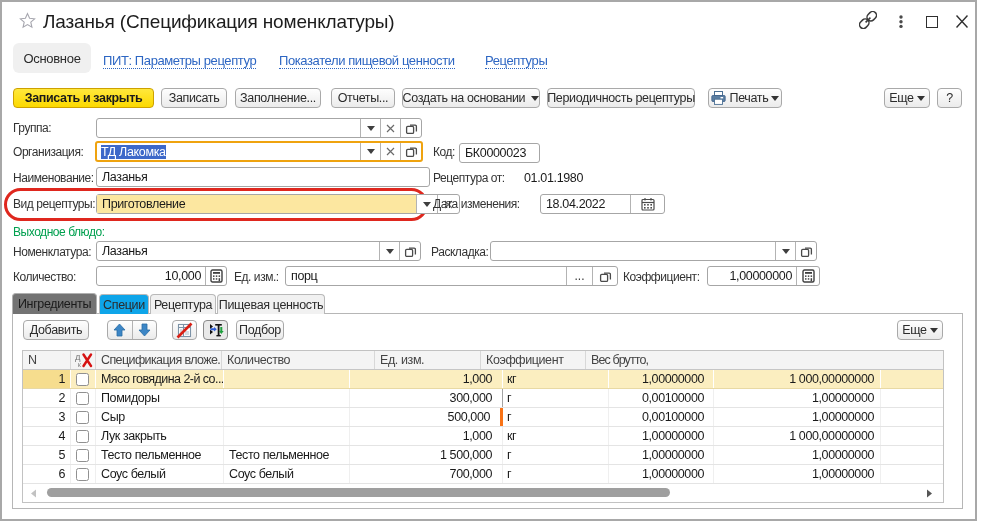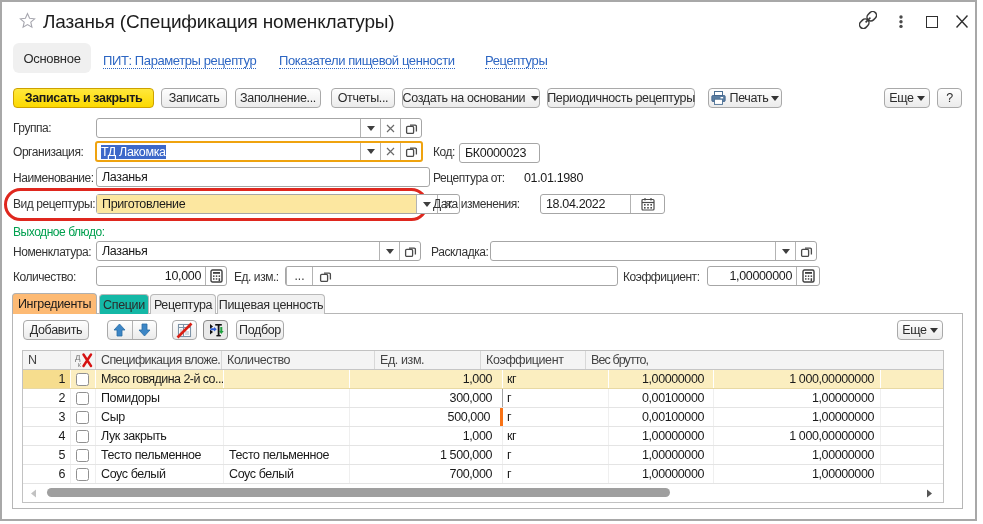--- a/index.html
+++ b/index.html
@@ -192,20 +192,21 @@
           <rect x="8.6" y="6.4" width="1.5" height="1.5"></rect>
           <rect x="3" y="9.2" width="1.5" height="1.5"></rect>
           <rect x="5.8" y="9.2" width="1.5" height="1.5"></rect>
           <rect x="8.6" y="9.2" width="1.5" height="3"></rect>
         </g>
       </svg>
     </div>
 </div>
 <div class="lbl" style="left:234px;top:270px">Ед. изм.:</div>
 <div class="ctl" style="left:285px;top:266px;width:333px">
+  <div class="tx" style="flex:1">порц</div>
   <div class="sec" style="width:26px;font-size:12px;color:#333">...</div>
   <div class="sec" style="width:25px">
       <svg width="13" height="13" viewBox="0 0 13 13" fill="none" stroke="#4a4a4a" stroke-width="1.3">
         <path d="M5 3.2 h5.2 a1.2 1.2 0 0 1 1.2 1.2 v5.2"></path>
         <rect x="1.6" y="4.4" width="7" height="7" rx="1.2"></rect>
       </svg>
     </div>
 </div>
 <div class="lbl" style="left:623px;top:270px">Коэффициент:</div>
 <div class="ctl" style="left:707px;top:266px;width:113px">
@@ -220,22 +221,22 @@
           <rect x="8.6" y="6.4" width="1.5" height="1.5"></rect>
           <rect x="3" y="9.2" width="1.5" height="1.5"></rect>
           <rect x="5.8" y="9.2" width="1.5" height="1.5"></rect>
           <rect x="8.6" y="9.2" width="1.5" height="3"></rect>
         </g>
       </svg>
     </div>
 </div>
 
 <div class="ab" style="left:12px;top:313px;width:951px;height:196px;border:1px solid #b6b6b6;background:#fff"></div>
-<div class="ab" style="left:12px;top:293px;width:85px;height:21px;background:#fdba74;border:1px solid #b0b0b0;border-bottom:none;border-radius:4px 4px 0 0;z-index:2;display:flex;align-items:center;justify-content:center;font-size:12.5px;letter-spacing:-0.35px;color:#1a1a1a;white-space:nowrap">Ингредиенты</div>
-<div class="ab" style="left:99px;top:294px;width:50px;height:20px;background:#14b8a6;border:1px solid #b9b9b9;border-bottom:none;border-radius:4px 4px 0 0;display:flex;align-items:center;justify-content:center;font-size:12.5px;letter-spacing:-0.35px;color:#2b2b2b;white-space:nowrap">Специи</div>
+<div class="ab" style="left:12px;top:293px;width:85px;height:21px;background:#737373;border:1px solid #b0b0b0;border-bottom:none;border-radius:4px 4px 0 0;z-index:2;display:flex;align-items:center;justify-content:center;font-size:12.5px;letter-spacing:-0.35px;color:#1a1a1a;white-space:nowrap">Ингредиенты</div>
+<div class="ab" style="left:99px;top:294px;width:50px;height:20px;background:#0ea5e9;border:1px solid #b9b9b9;border-bottom:none;border-radius:4px 4px 0 0;display:flex;align-items:center;justify-content:center;font-size:12.5px;letter-spacing:-0.35px;color:#2b2b2b;white-space:nowrap">Специи</div>
 <div class="ab" style="left:150px;top:294px;width:66px;height:20px;background:#f1f1f1;border:1px solid #b9b9b9;border-bottom:none;border-radius:4px 4px 0 0;display:flex;align-items:center;justify-content:center;font-size:12.5px;letter-spacing:-0.35px;color:#2b2b2b;white-space:nowrap">Рецептура</div>
 <div class="ab" style="left:217px;top:294px;width:108px;height:20px;background:#f1f1f1;border:1px solid #b9b9b9;border-bottom:none;border-radius:4px 4px 0 0;display:flex;align-items:center;justify-content:center;font-size:12.5px;letter-spacing:-0.35px;color:#2b2b2b;white-space:nowrap">Пищевая ценность</div>
 
 <div class="btn" style="left:23px;top:320px;width:66px">Добавить</div>
 <div class="ctl" style="left:107px;top:320px;width:50px;border-color:#a9a9a9;border-radius:4px;background:linear-gradient(#fefefe,#ebebeb)">
   <div style="flex:1;display:flex;align-items:center;justify-content:center">
       <svg width="13" height="14" viewBox="0 0 13 14">
         <path d="M6.5 1 L12 7 H9 V13 H4 V7 H1 Z" fill="#3c86c6" stroke="#2a6ca5" stroke-width="0.8"></path>
       </svg>
     </div>

